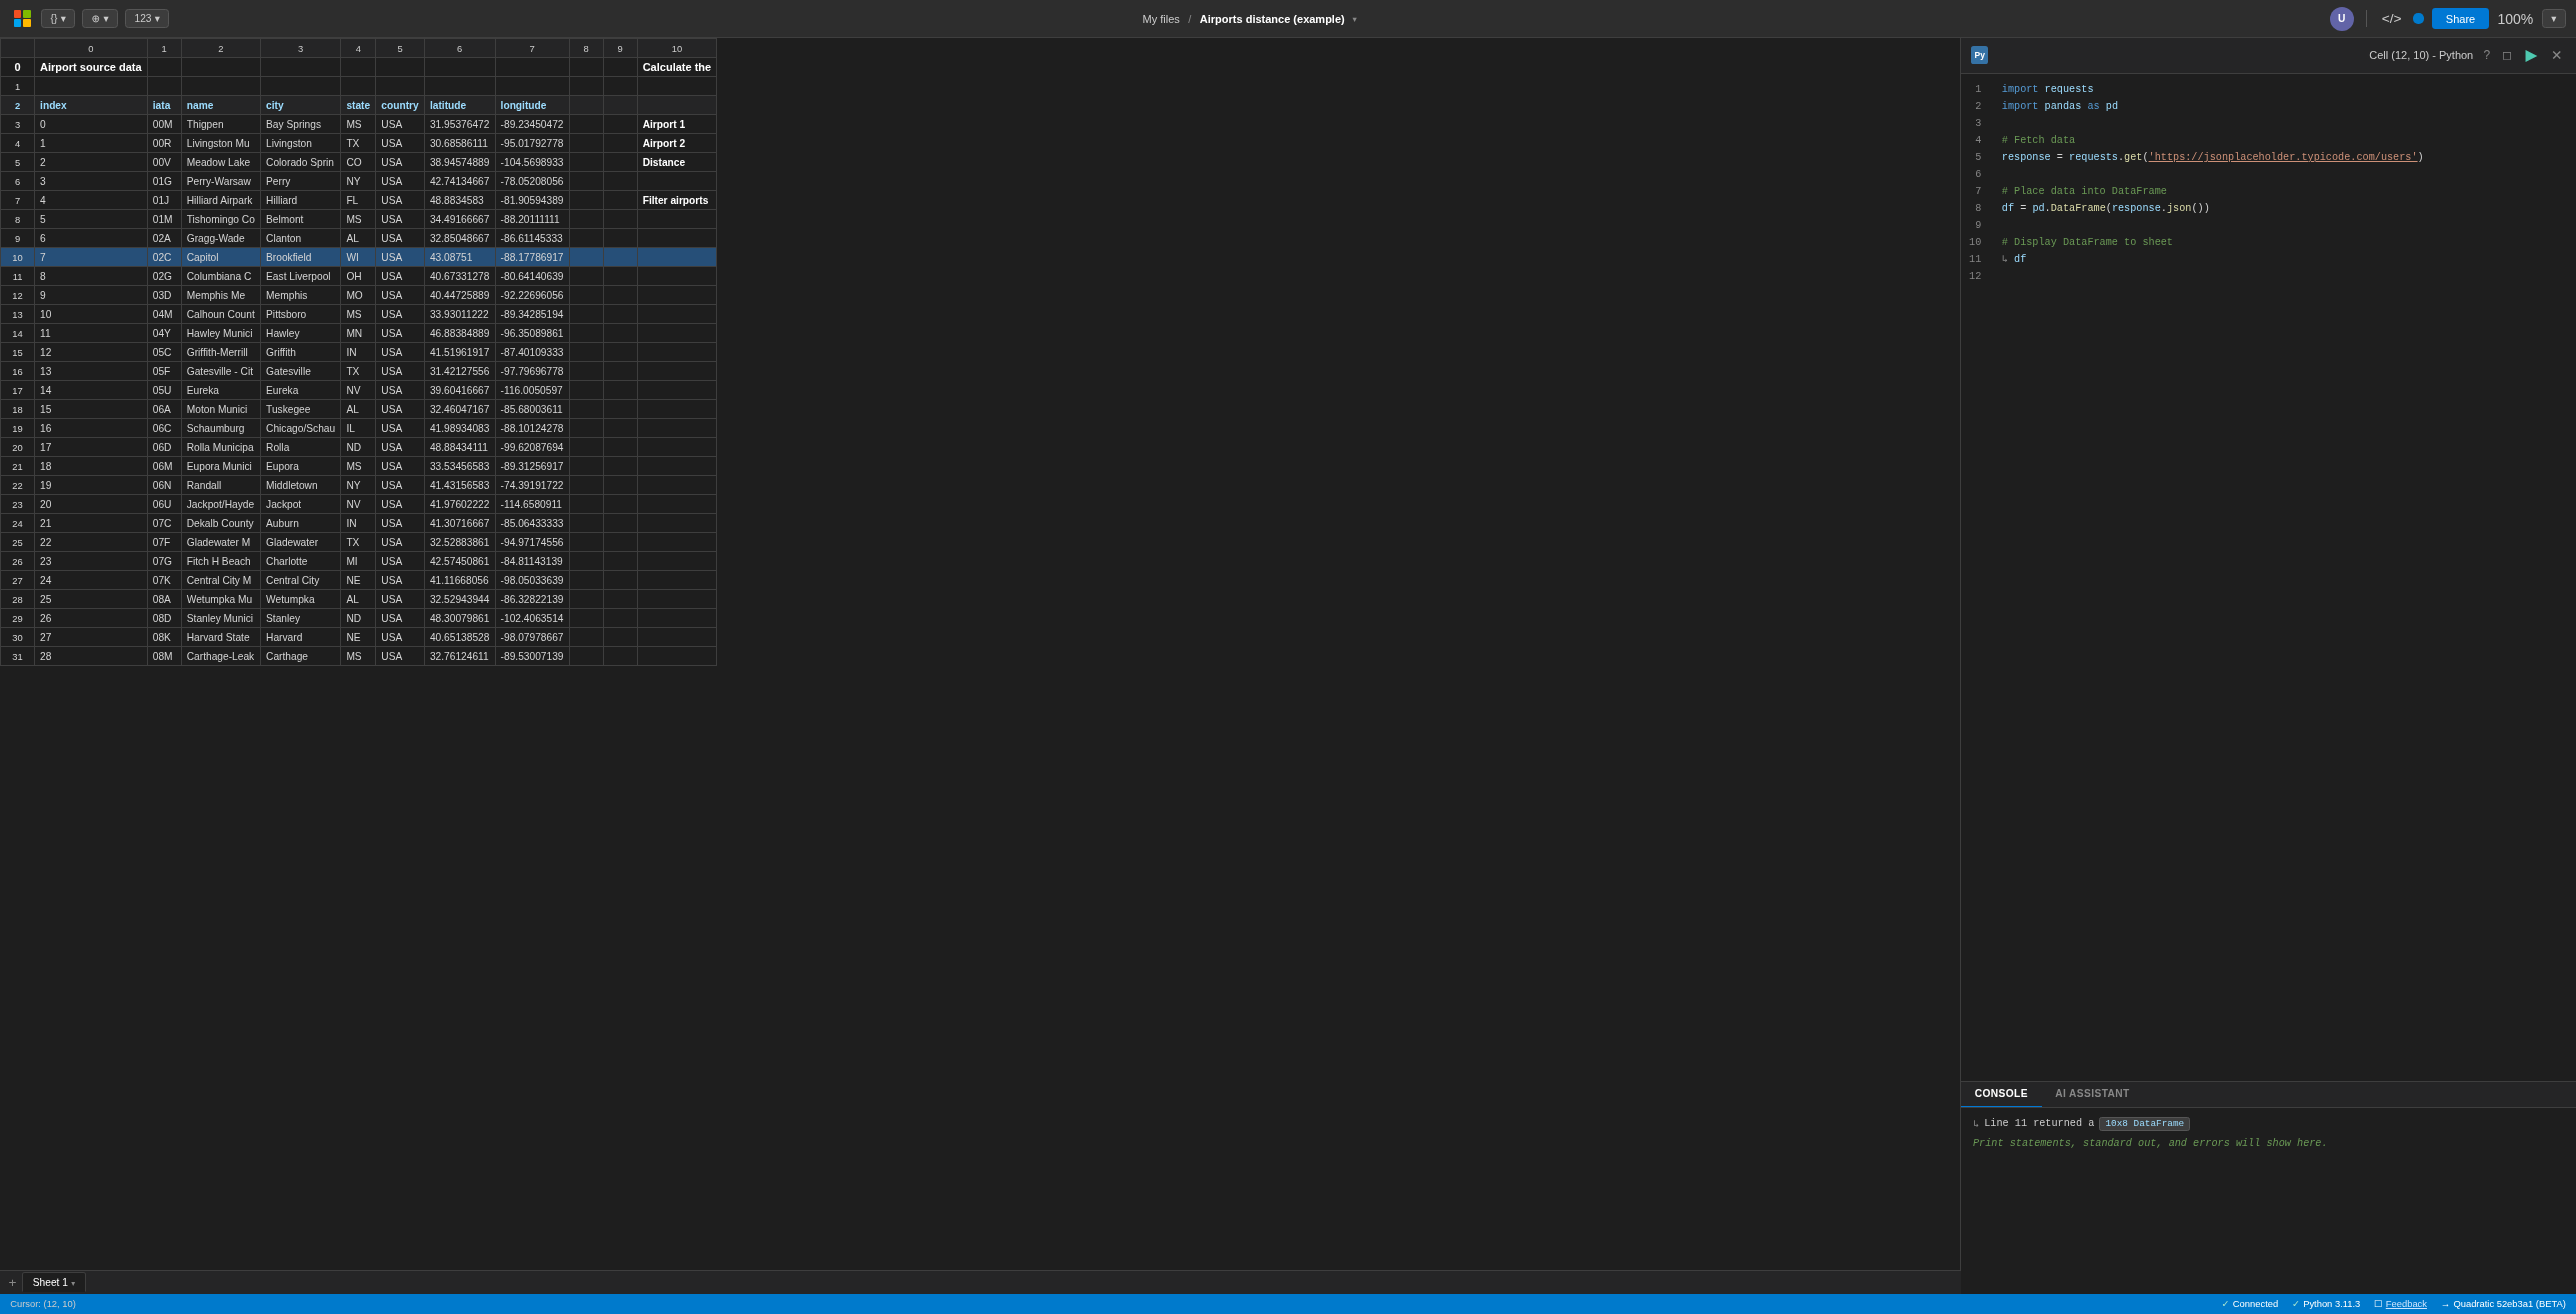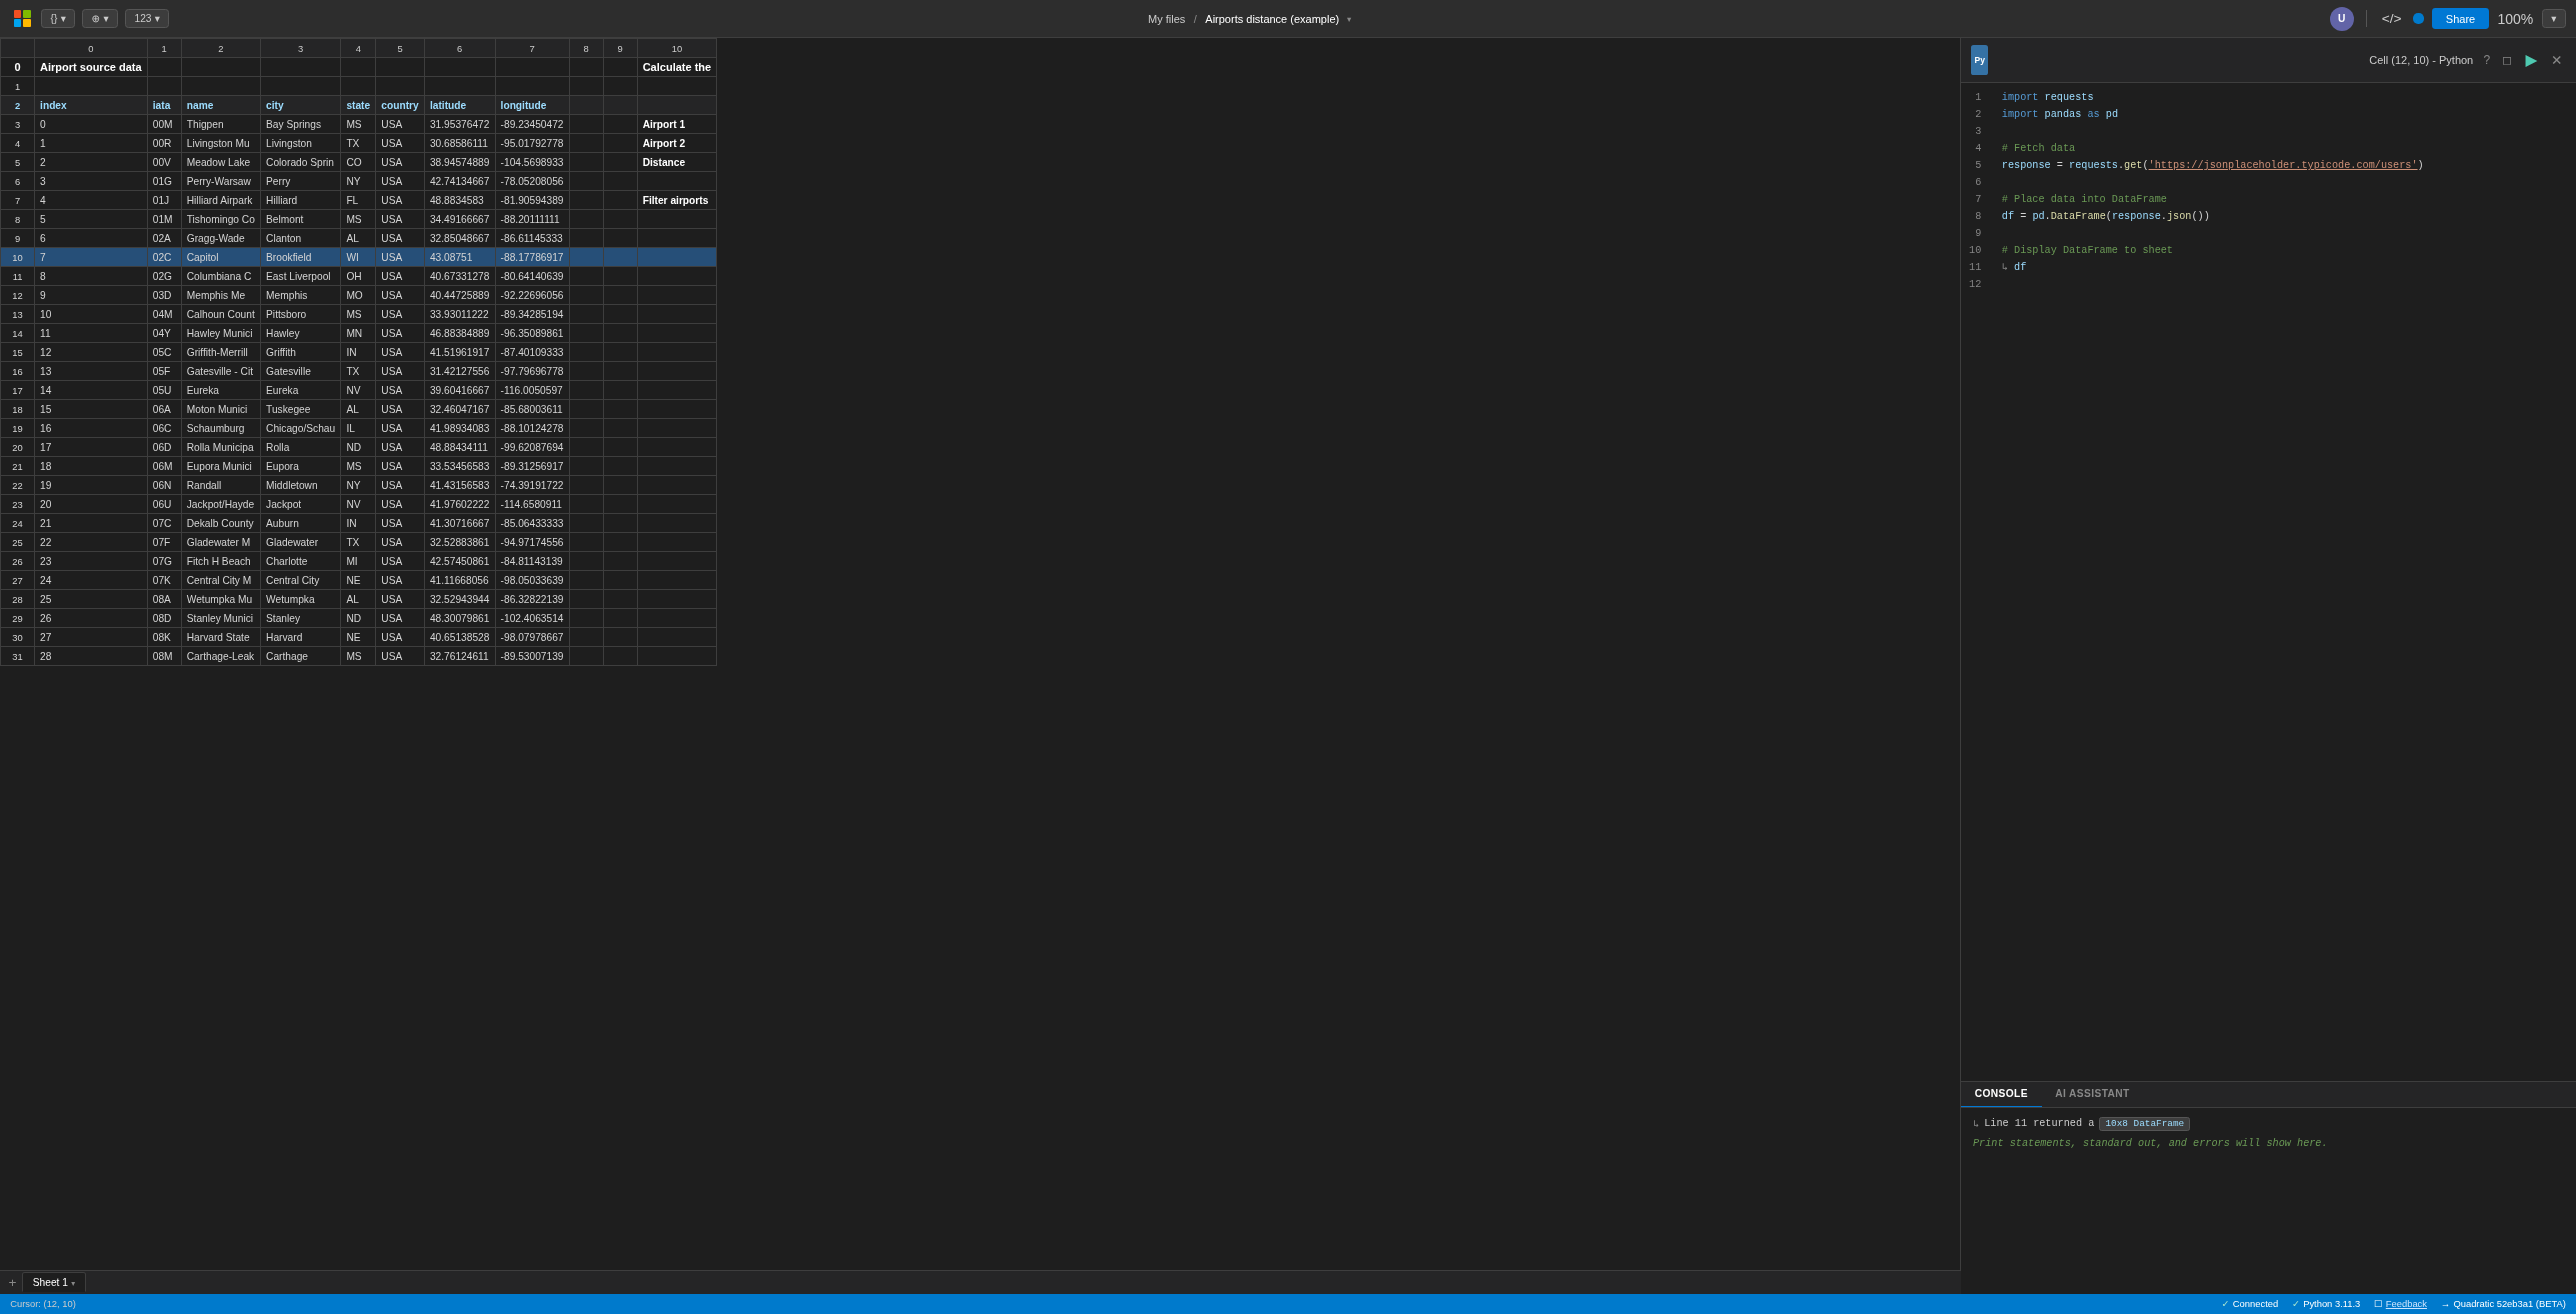--- a/index.html
+++ b/index.html
@@ -14,21 +14,21 @@
     .logo-grid { display: grid; grid-template-columns: 1fr 1fr; gap: 1.7px; width: 17px; height: 17px; }
     .logo-grid span { display: block; border-radius: 0.9px; }
     .logo-grid span:nth-child(1) { background: #f25022; }
     .logo-grid span:nth-child(2) { background: #7fba00; }
     .logo-grid span:nth-child(3) { background: #00a4ef; }
     .logo-grid span:nth-child(4) { background: #ffb900; }
     .toolbar-btn { background: #3c3c3c; border: 0.9px solid #555; border-radius: 3.4px; color: #ccc; padding: 3.4px 8.5px; font-size: 10.2px; cursor: pointer; display: flex; align-items: center; gap: 3.4px; }
     .separator { width: 0.9px; height: 17px; background: #555; margin: 0 3.4px; }
     .breadcrumb-sep { color: #888; margin: 0 3.4px; }
     .breadcrumb-link { color: #ccc; cursor: pointer; text-decoration: none; }
-    .breadcrumb-current { color: #fff; font-weight: 400; }
+    .breadcrumb-current { color: #fff; font-weight: 700; }
     .chevron { font-size: 8.5px; color: #888; margin-left: 2.6px; }
     .share-btn { background: #0078d4; border: none; border-radius: 3.4px; color: #fff; padding: 4.3px 13.7px; font-size: 11px; cursor: pointer; font-weight: 500; }
     .avatar { width: 24px; height: 24px; border-radius: 50%; background: #6264a7; display: flex; align-items: center; justify-content: center; font-size: 10.2px; color: #fff; font-weight: bold; overflow: hidden; }
     .cell-indicator { background: #007acc; border-radius: 50%; width: 10.2px; height: 10.2px; display: inline-block; }
 
     
     .main { display: flex; flex: 1; overflow: hidden; }
 
     
     .spreadsheet { flex: 1; background: #1e1e1e; overflow: auto; border-right: 0.9px solid #3e3e3e; position: relative; }
@@ -42,21 +42,21 @@
     .sheet-table tr.selected td { background: #264f78; }
     .header-row td { background: #252526 !important; color: #9cdcfe; font-weight: 600; }
     .title-row td { color: #fff; font-weight: 600; font-size: 11px; }
 
     
     .right-panel { width: 615px; display: flex; flex-direction: column; background: #1e1e1e; flex-shrink: 0; }
 
     
     .code-editor { flex: 1; display: flex; flex-direction: column; overflow: hidden; }
     .editor-header { display: flex; align-items: center; padding: 6.8px 10.2px; background: #252526; border-bottom: 0.9px solid #3e3e3e; gap: 6.8px; }
-    .python-icon { width: 17px; height: 30px; border-radius: 2.6px; background: #3572a5; display: flex; align-items: center; justify-content: center; font-size: 8.5px; color: #fff; font-weight: bold; }
+    .python-icon { width: 17px; height: 18px; border-radius: 2.6px; background: #3572a5; display: flex; align-items: center; justify-content: center; font-size: 8.5px; color: #fff; font-weight: bold; }
     .cell-title { color: #ccc; font-size: 11px; flex: 1; text-align: right; }
     .editor-actions { display: flex; gap: 5.1px; align-items: center; }
     .icon-btn { background: transparent; border: none; color: #888; cursor: pointer; padding: 1.7px 3.4px; font-size: 12px; }
     .play-btn { background: transparent; border: none; color: #4ec9b0; cursor: pointer; font-size: 15.4px; padding: 1.7px 5.1px; }
     .close-btn { background: transparent; border: none; color: #888; cursor: pointer; font-size: 13.7px; padding: 1.7px 3.4px; }
 
     
     .code-area { flex: 1; overflow: auto; background: #1e1e1e; padding: 6.8px 0; }
     .code-line { display: flex; align-items: flex-start; min-height: 17px; }
     .line-num { color: #858585; font-family: 'Courier New', monospace; font-size: 10.2px; width: 34px; text-align: right; padding-right: 13.7px; flex-shrink: 0; user-select: none; line-height: 17px; }

